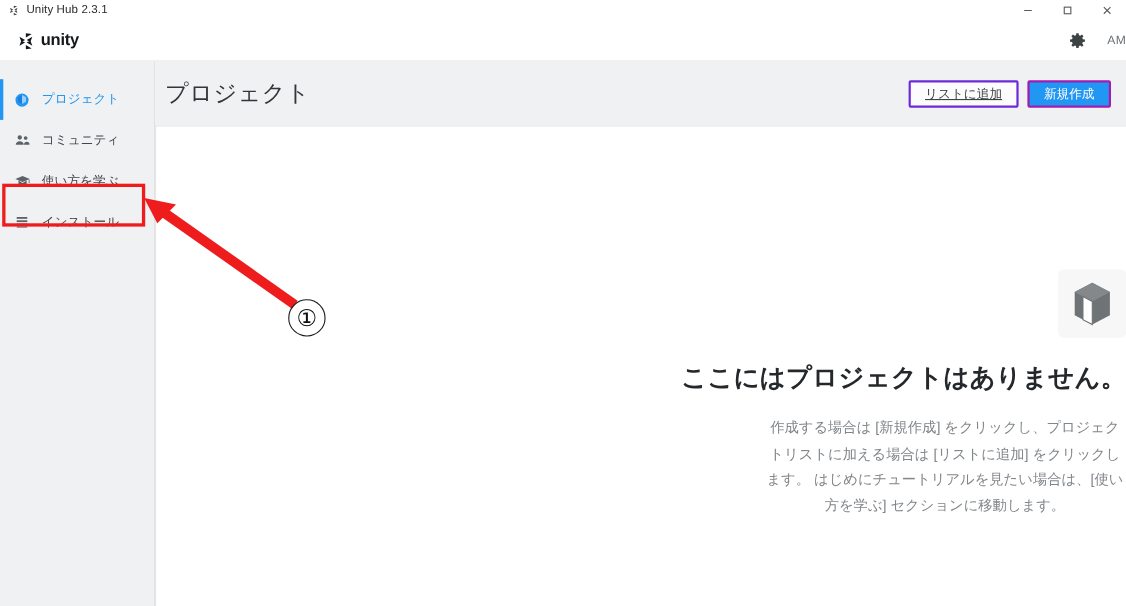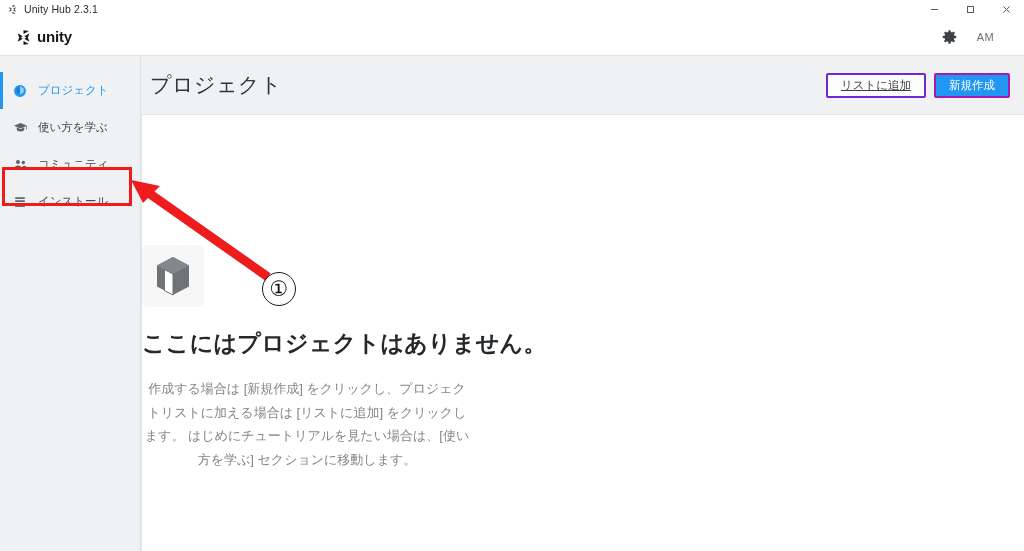--- a/index.html
+++ b/index.html
@@ -43,21 +43,21 @@
   .brand-word {
     font-size: 15px; font-weight: bold; color: #15181b;
     margin-left: 4px; letter-spacing: -0.2px;
   }
   .brand-spacer { flex: 1 1 auto; }
   .gear-btn {
     width: 26px; height: 26px; display: flex; align-items: center;
     justify-content: center; margin-right: 14px;
   }
   .avatar-btn {
-    font-size: 11px; color: #6a6f73; margin-right: 30px;
+    font-size: 11px; color: #6a6f73; margin-right: 0;
     letter-spacing: .4px;
   }
 
   
   .sidebar {
     position: absolute; left: 0; top: 56px; width: 141px; height: 495px;
     background: #f0f1f2; border-right: 1px solid #dfe1e3;
   }
   .nav-item {
     position: relative; height: 37px; display: flex; align-items: center;
@@ -104,21 +104,21 @@
     min-width: 76px;
   }
 
   .content-panel {
     position: absolute; left: 0; top: 58px; right: 0; bottom: 0;
     background: #ffffff; border: 1px solid #e4e6e8; border-bottom: none;
     border-right: none;
   }
   .empty-wrap {
     position: absolute; left: 0; right: 0; top: 130px;
-    display: flex; flex-direction: column; align-items: flex-start;
+    display: flex; flex-direction: column; align-items: flex-end;
   }
   .empty-icon {
     width: 62px; height: 62px; background: #f7f7f7; border-radius: 5px;
     display: flex; align-items: center; justify-content: center;
   }
   .empty-icon svg { display: block; }
   .empty-title {
     margin-top: 21px; font-size: 23px; font-weight: bold;
     color: #25282b; letter-spacing: .3px;
   }
@@ -209,38 +209,38 @@
           <path d="M8 2.6 L12.2 5 L12.2 9.6 L8 12 Z" fill="#ffffff" opacity=".55"></path>
           <path d="M8 2.6 L3.8 5 L3.8 9.6 L8 12 Z" fill="#1565c0" opacity=".45"></path>
         </svg>
       </span>
       <span class="nav-label">プロジェクト</span>
     </div>
 
     <div class="nav-item">
       <span class="nav-ico">
         <svg width="15" height="15" viewBox="0 0 16 16">
-          <path d="M8 3.1 L15 6.1 L8 9.1 L1 6.1 Z" fill="#5c6268"></path>
-          <path d="M4 7.6 v2.6 c0 1.2 1.9 2.1 4 2.1 s4-.9 4-2.1 V7.6 L8 9.9 Z" fill="#5c6268"></path>
-          <path d="M14.4 6.6 v3.4" stroke="#5c6268" stroke-width="0.8" fill="none"></path>
-        </svg>
-      </span>
-      <span class="nav-label">使い方を学ぶ</span>
-    </div>
-
-    <div class="nav-item">
-      <span class="nav-ico">
-        <svg width="15" height="15" viewBox="0 0 16 16">
           <circle cx="5.3" cy="5.3" r="2.1" fill="#5c6268"></circle>
           <circle cx="11.0" cy="5.8" r="1.8" fill="#5c6268"></circle>
           <path d="M1.4 12.4 c0-2.1 1.8-3.4 3.9-3.4 s3.9 1.3 3.9 3.4 Z" fill="#5c6268"></path>
           <path d="M9.4 12.4 c0-1.8 1.0-3.0 2.7-3.0 s2.7 1.2 2.7 3.0 Z" fill="#5c6268"></path>
         </svg>
       </span>
       <span class="nav-label">コミュニティ</span>
+    </div>
+
+    <div class="nav-item">
+      <span class="nav-ico">
+        <svg width="15" height="15" viewBox="0 0 16 16">
+          <path d="M8 3.1 L15 6.1 L8 9.1 L1 6.1 Z" fill="#5c6268"></path>
+          <path d="M4 7.6 v2.6 c0 1.2 1.9 2.1 4 2.1 s4-.9 4-2.1 V7.6 L8 9.9 Z" fill="#5c6268"></path>
+          <path d="M14.4 6.6 v3.4" stroke="#5c6268" stroke-width="0.8" fill="none"></path>
+        </svg>
+      </span>
+      <span class="nav-label">使い方を学ぶ</span>
     </div>
 
     <div class="nav-item">
       <span class="nav-ico">
         <svg width="14" height="14" viewBox="0 0 16 16">
           <rect x="2.5" y="2.6" width="11" height="1.9" fill="#5c6268"></rect>
           <rect x="2.5" y="6.0" width="11" height="1.9" fill="#5c6268"></rect>
           <rect x="2.5" y="9.4" width="11" height="1.9" fill="#5c6268"></rect>
           <rect x="2.5" y="12.4" width="11" height="1.2" fill="#5c6268"></rect>
         </svg>

